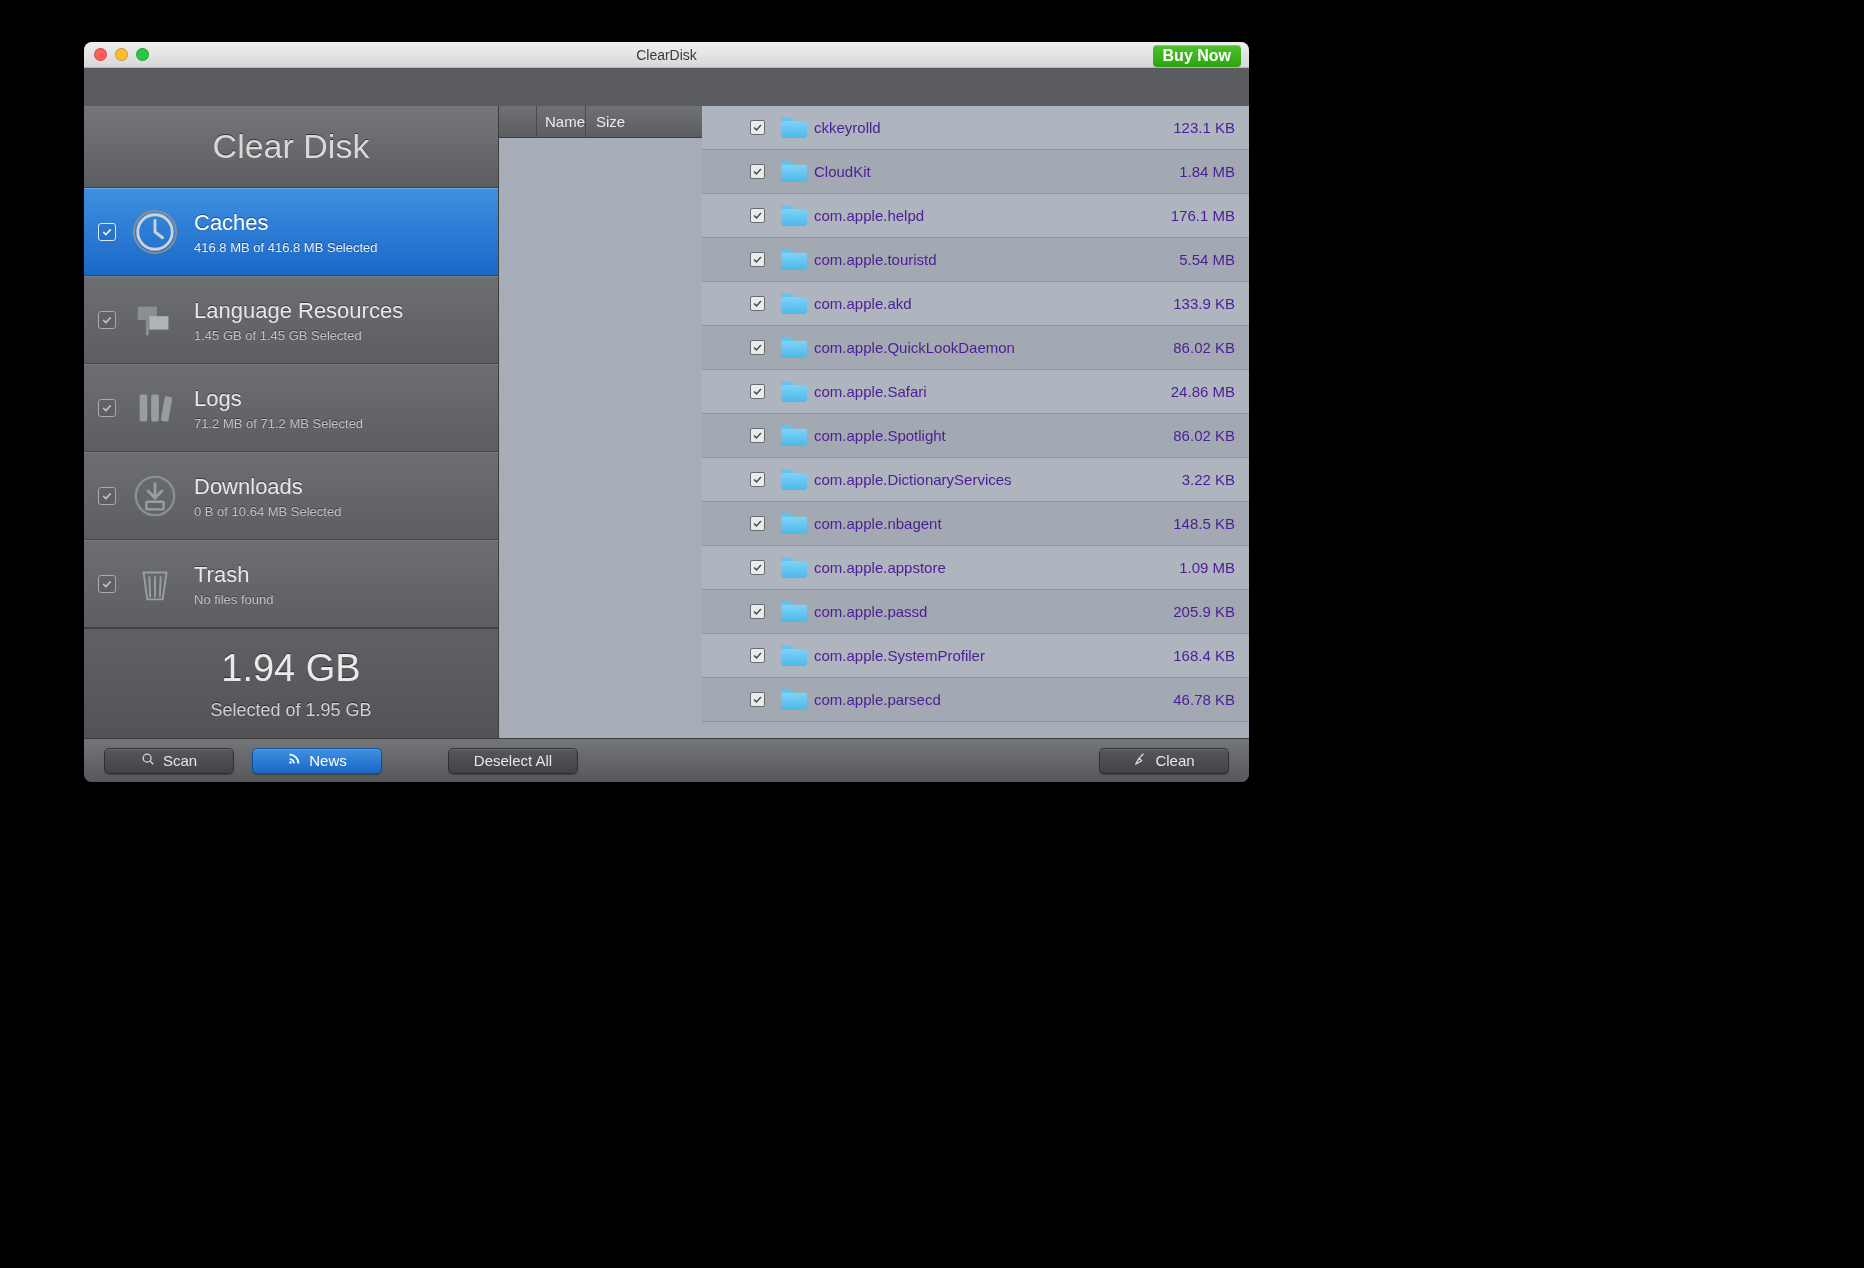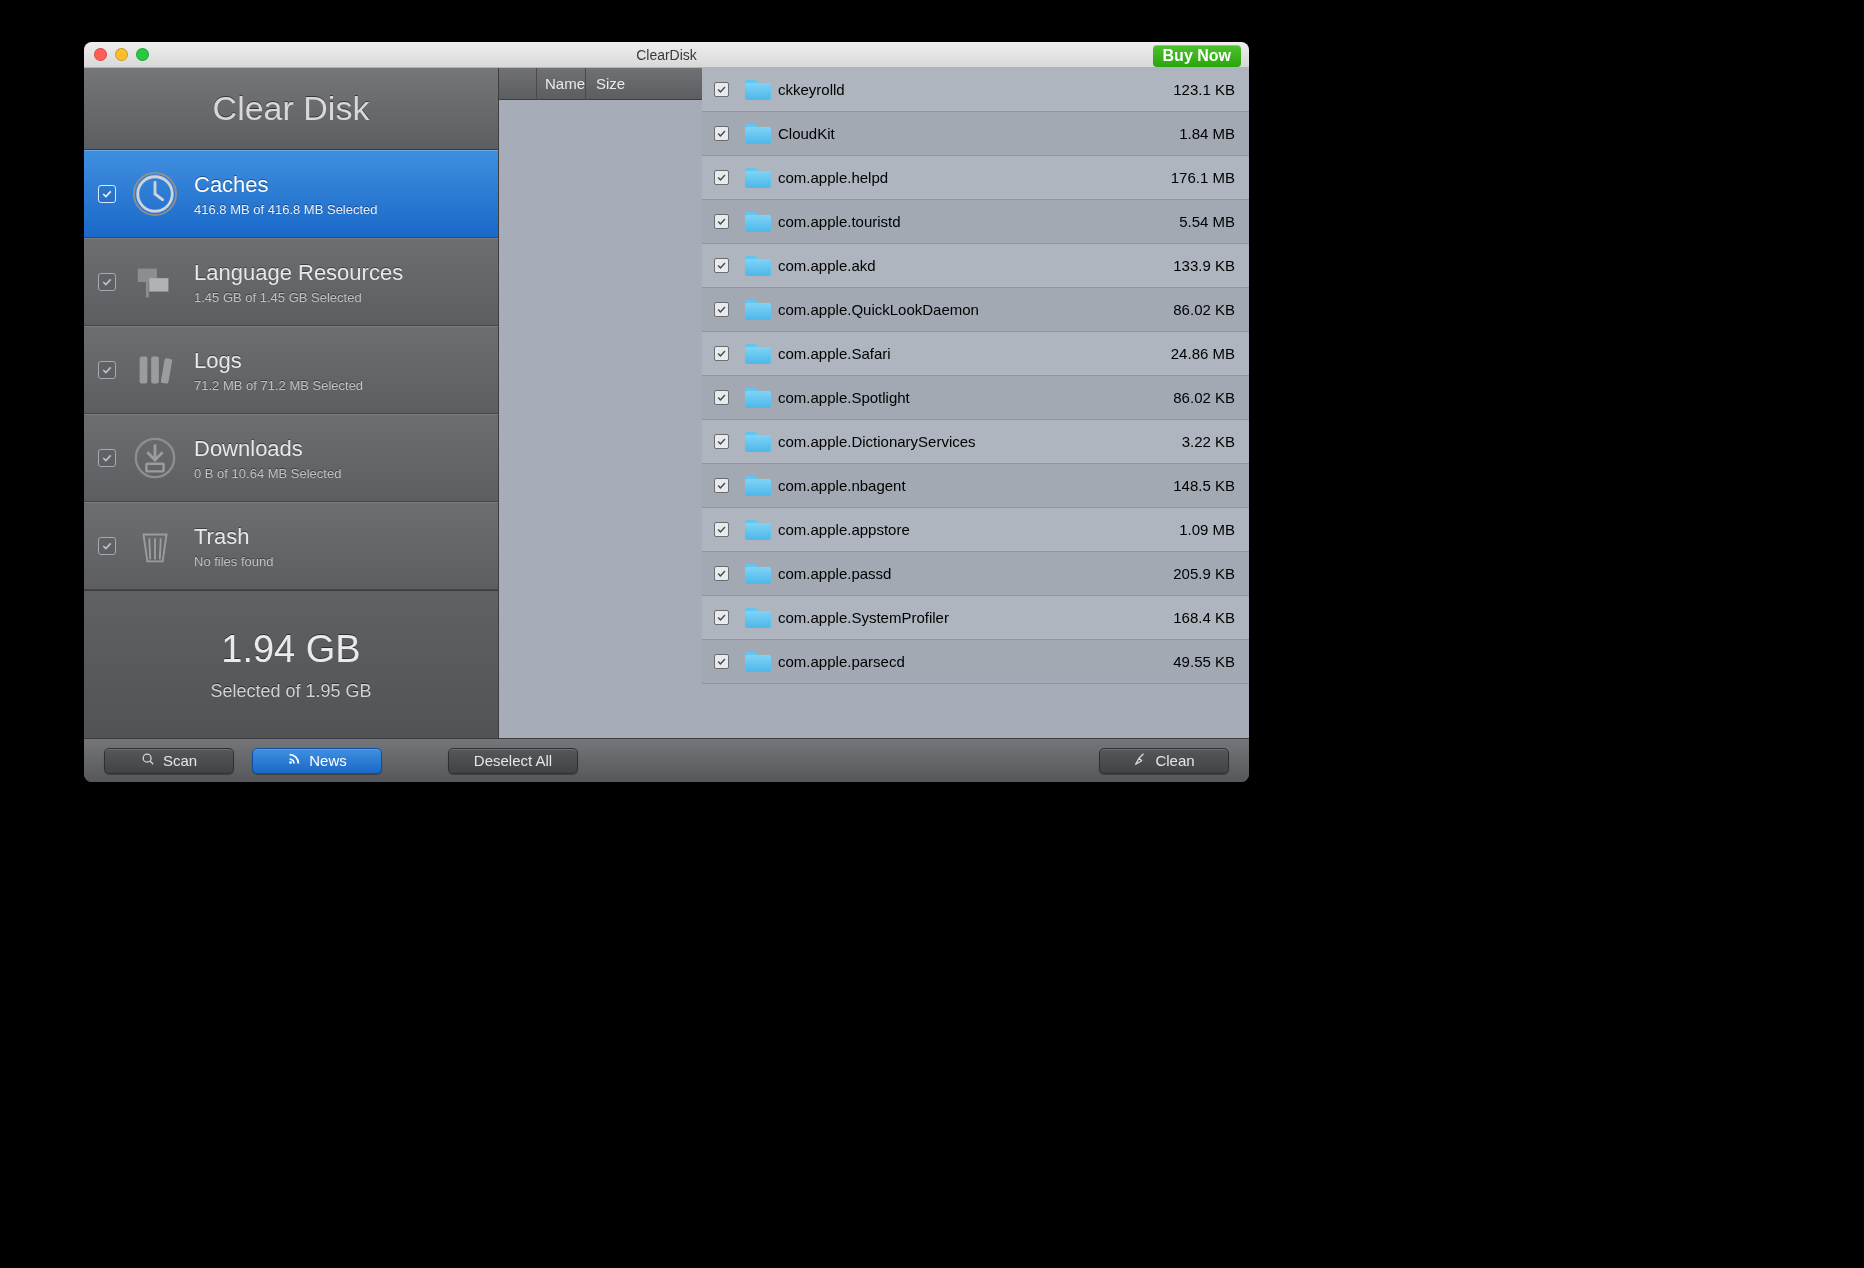--- a/index.html
+++ b/index.html
@@ -42,21 +42,21 @@
   .title { position:absolute; left:0; right:0; text-align:center; font-size:14px; color:#3a3a3a; }
   .buy-now {
     position:absolute; right:8px; top:3px;
     background: linear-gradient(#4ec12f,#2aa50d);
     color:#fff; font-size:16px; font-weight:600;
     padding:2px 10px; border-radius:4px;
     box-shadow: inset 0 1px 0 rgba(255,255,255,0.3);
     cursor:pointer;
   }
   
-  .body { flex:1; display:flex; min-height:0; }
+  .body { flex:1; display:flex; min-height:0;margin-top:38px; }
   .sidebar {
     width: 415px;
     background: linear-gradient(#6a6c6f,#5a5c5f);
     display:flex; flex-direction:column;
     border-right:1px solid #3c3c3c;
   }
   .brand {
     height: 82px;
     display:flex; align-items:center; justify-content:center;
     font-size:34px; font-weight:500; color:#d8d8d8;
@@ -118,21 +118,21 @@
     color:#eaeaea; font-size:15px;
   }
   .th-chk { width:38px; border-right:1px solid #4a4a4a; height:100%; }
   .th-name { flex:1; padding-left:8px; border-right:1px solid #4a4a4a; height:100%; display:flex; align-items:center; position:relative; }
   .th-name .sort-arrow { position:absolute; right:10px; }
   .th-size { width:116px; padding-left:10px; height:100%; display:flex; align-items:center; }
   .rows { flex:1; overflow:hidden; }
   .row {
     height:44px; display:flex; align-items:center;
     border-bottom:1px solid #8f96a0;
-    font-size:15px; color:#000000;
+    font-size:15px; color:#4c1d95;padding-left:36px;
   }
   .row:nth-child(odd){ background:#aeb5bf; }
   .row:nth-child(even){ background:#a2a9b3; }
   .r-chk { width:38px; display:flex; align-items:center; justify-content:center; }
   .r-chk .box {
     width:15px; height:15px; border:1px solid #6a6d70; border-radius:2px;
     background:#e8eaec;
     display:flex; align-items:center; justify-content:center;
   }
   .r-chk .box svg{width:11px;height:11px;}
@@ -496,21 +496,21 @@
               <div class="box" style="color:#4a4d50">
                 <svg viewBox="0 0 16 16">
                   <path d="M3 8 L6.5 11.5 L13 4.5" fill="none" stroke="currentColor" stroke-width="2.2"></path>
                 </svg>
               </div>
             </div>
     <div class="r-icon">
               <div class="folder"></div>
             </div>
     <div class="r-name">com.apple.parsecd</div>
-    <div class="r-size">49.55 KB</div>
+    <div class="r-size">46.78 KB</div>
           </div>
         </div>
     </div>
   </div>
 
   <div class="footer">
     <div class="btn dark">
       <span>
         <svg viewBox="0 0 16 16">
             <circle cx="7" cy="7" r="4.5" fill="none" stroke="#d8d8d8" stroke-width="1.5"></circle>

